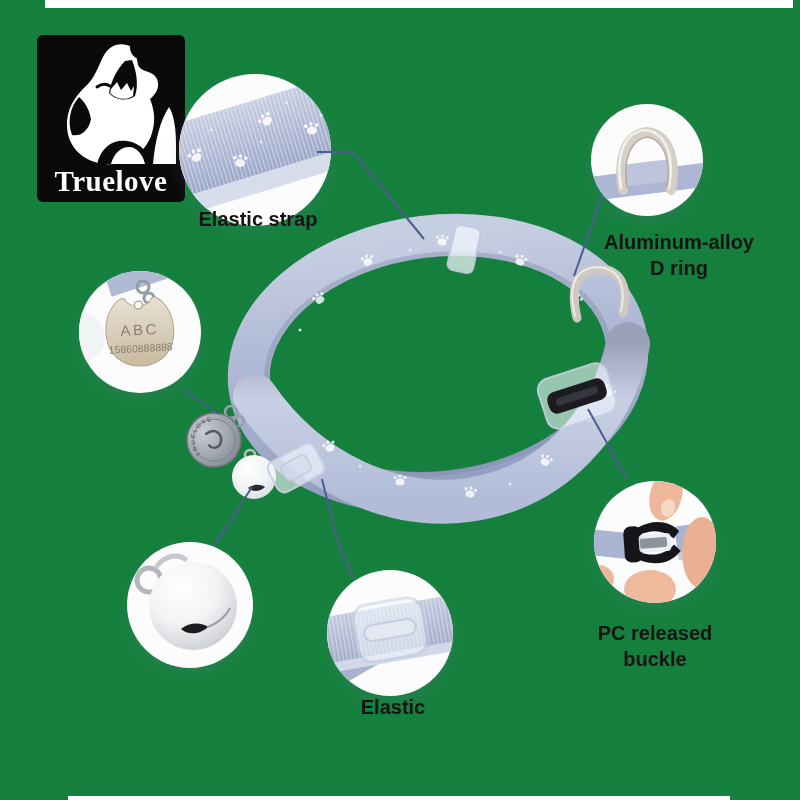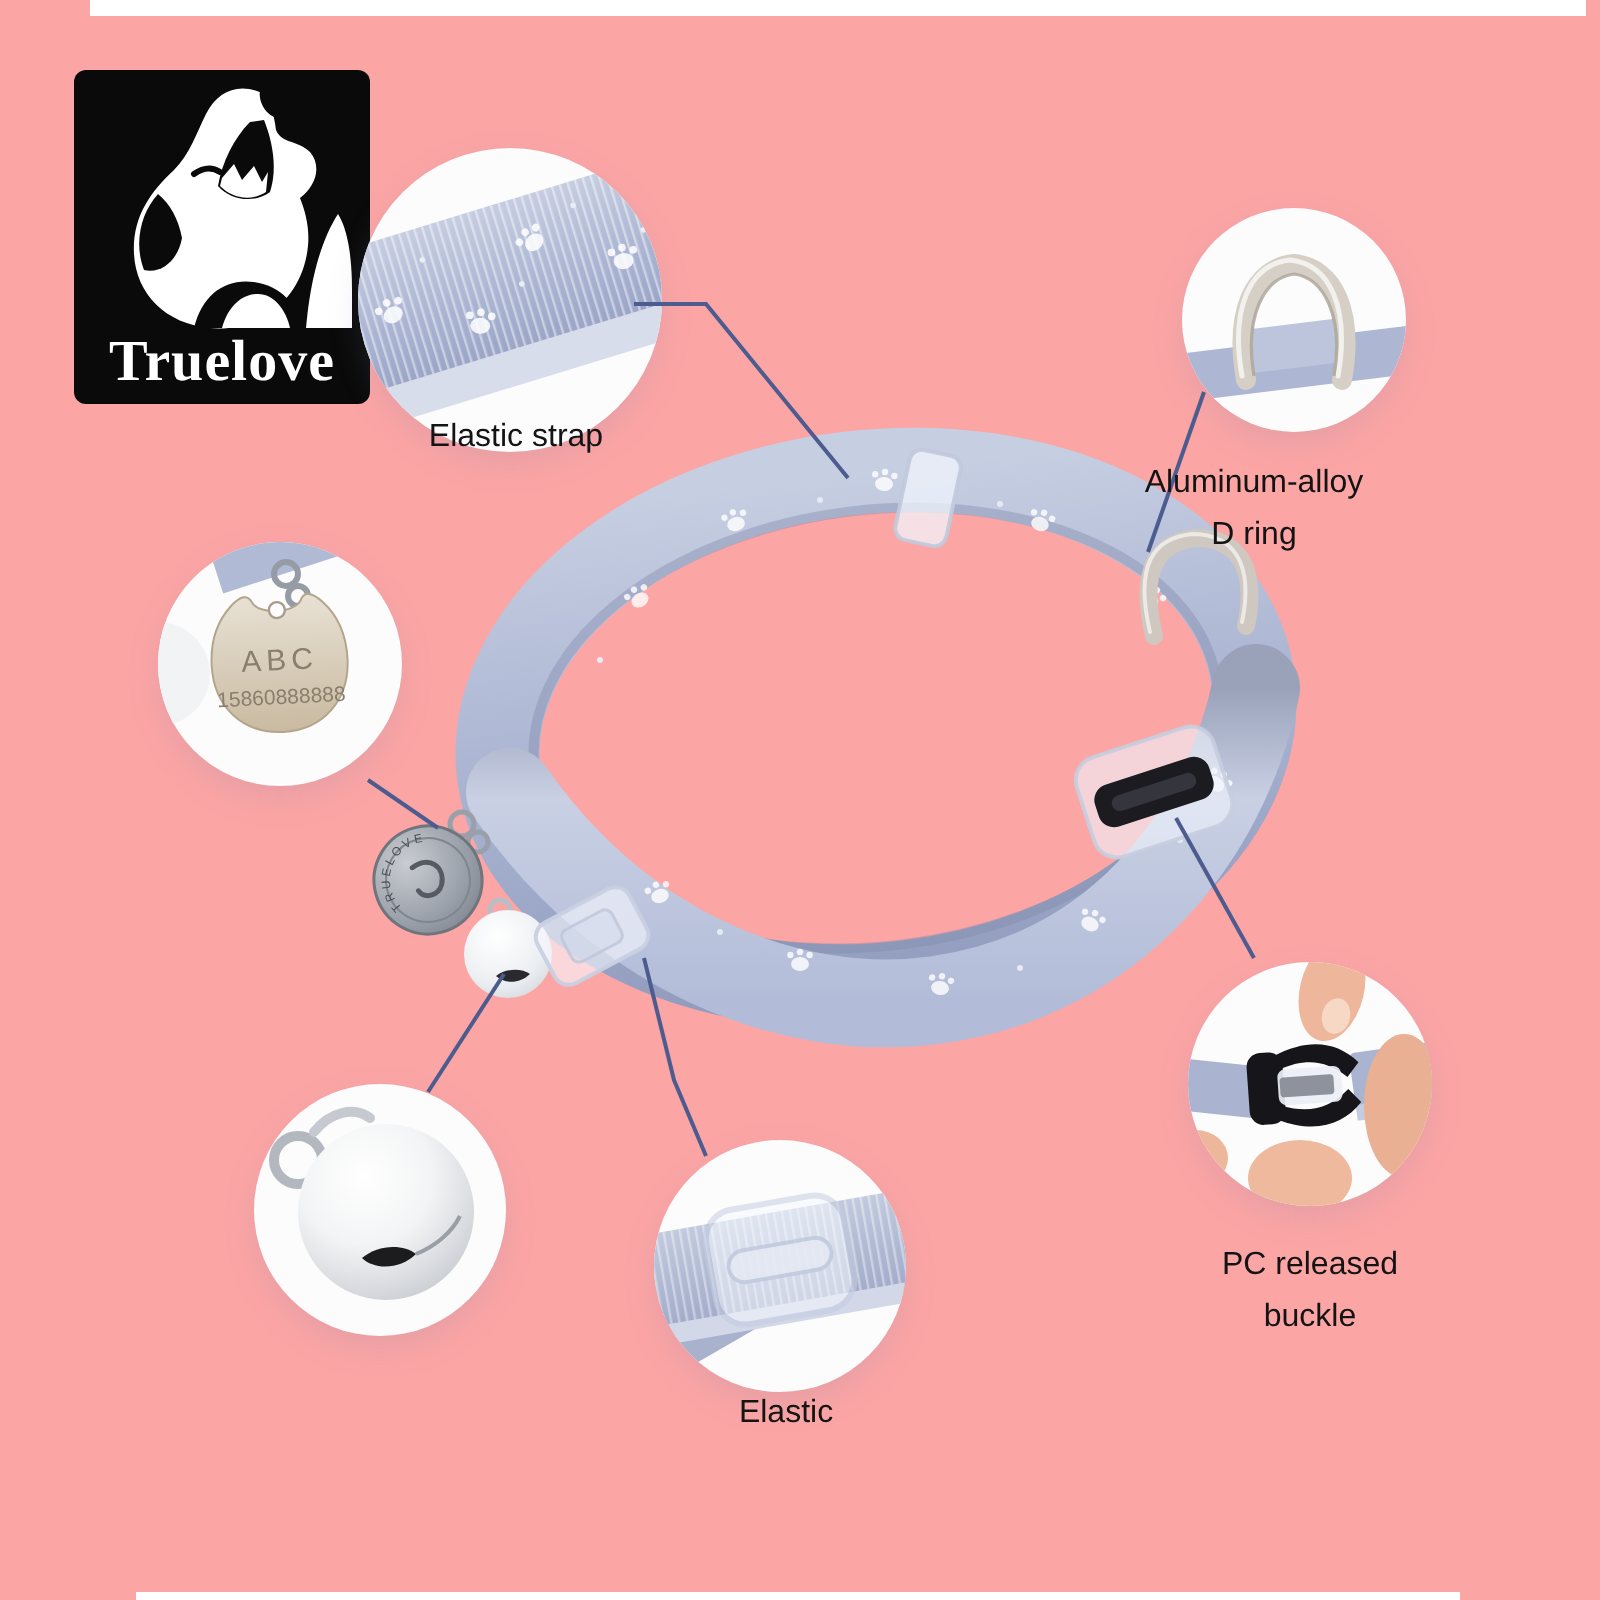--- a/index.html
+++ b/index.html
@@ -1,17 +1,17 @@
 <!DOCTYPE html>
 <html><head>
 <meta charset="utf-8">
 <style>
   html,body{margin:0;padding:0;}
   body{width:800px;height:800px;background:#edeef3;font-family:"Liberation Sans",sans-serif;}
-  #canvas{position:relative;width:800px;height:800px;background:#fca5a5;overflow:hidden;}
+  #canvas{position:relative;width:800px;height:800px;background:#15803d;overflow:hidden;}
   .strip{position:absolute;background:#ffffff;}
   #strip-top{left:45px;top:0;width:748px;height:8px;}
   #strip-bottom{left:68px;bottom:0;width:662px;height:4px;}
 
   
   #logo{position:absolute;left:37px;top:35px;width:148px;height:167px;background:#0a0a0a;border-radius:6px;}
   #logo svg{position:absolute;left:0;top:0;}
   #logo .brand{position:absolute;left:0;bottom:4px;width:100%;text-align:center;color:#ffffff;
     font-family:"Liberation Serif",serif;font-weight:700;font-size:29px;letter-spacing:0.5px;}
 
@@ -19,23 +19,23 @@
   .inset{position:absolute;border-radius:50%;background:#fcfcfd;overflow:hidden;
     box-shadow:0 6px 16px rgba(120,130,165,0.16);}
   #inset-elastic{left:179px;top:74px;width:152px;height:152px;}
   #inset-dring{left:591px;top:104px;width:112px;height:112px;}
   #inset-nametag{left:79px;top:271px;width:122px;height:122px;}
   #inset-buckle{left:594px;top:481px;width:122px;height:122px;}
   #inset-bell{left:127px;top:542px;width:126px;height:126px;}
   #inset-adjuster{left:327px;top:570px;width:126px;height:126px;}
 
   
-  .label{position:absolute;text-align:center;font-size:16px;line-height:26px;color:#141414;z-index:6;}
+  .label{position:absolute;text-align:center;font-size:20px;line-height:26px;color:#141414;z-index:6;font-weight:bold;}
   #label-elastic{left:179px;top:206px;width:158px;}
-  #label-dring{left:536px;top:229px;width:182px;}
+  #label-dring{left:588px;top:229px;width:182px;}
   #label-nametag{left:58px;top:402px;width:160px;}
   #label-buckle{left:565px;top:620px;width:180px;}
   #label-bell{left:95px;top:675px;width:190px;}
   #label-adjuster{left:313px;top:694px;width:160px;}
 
   #scene{position:absolute;left:0;top:0;z-index:4;pointer-events:none;}
 </style>
 </head>
 <body>
 

